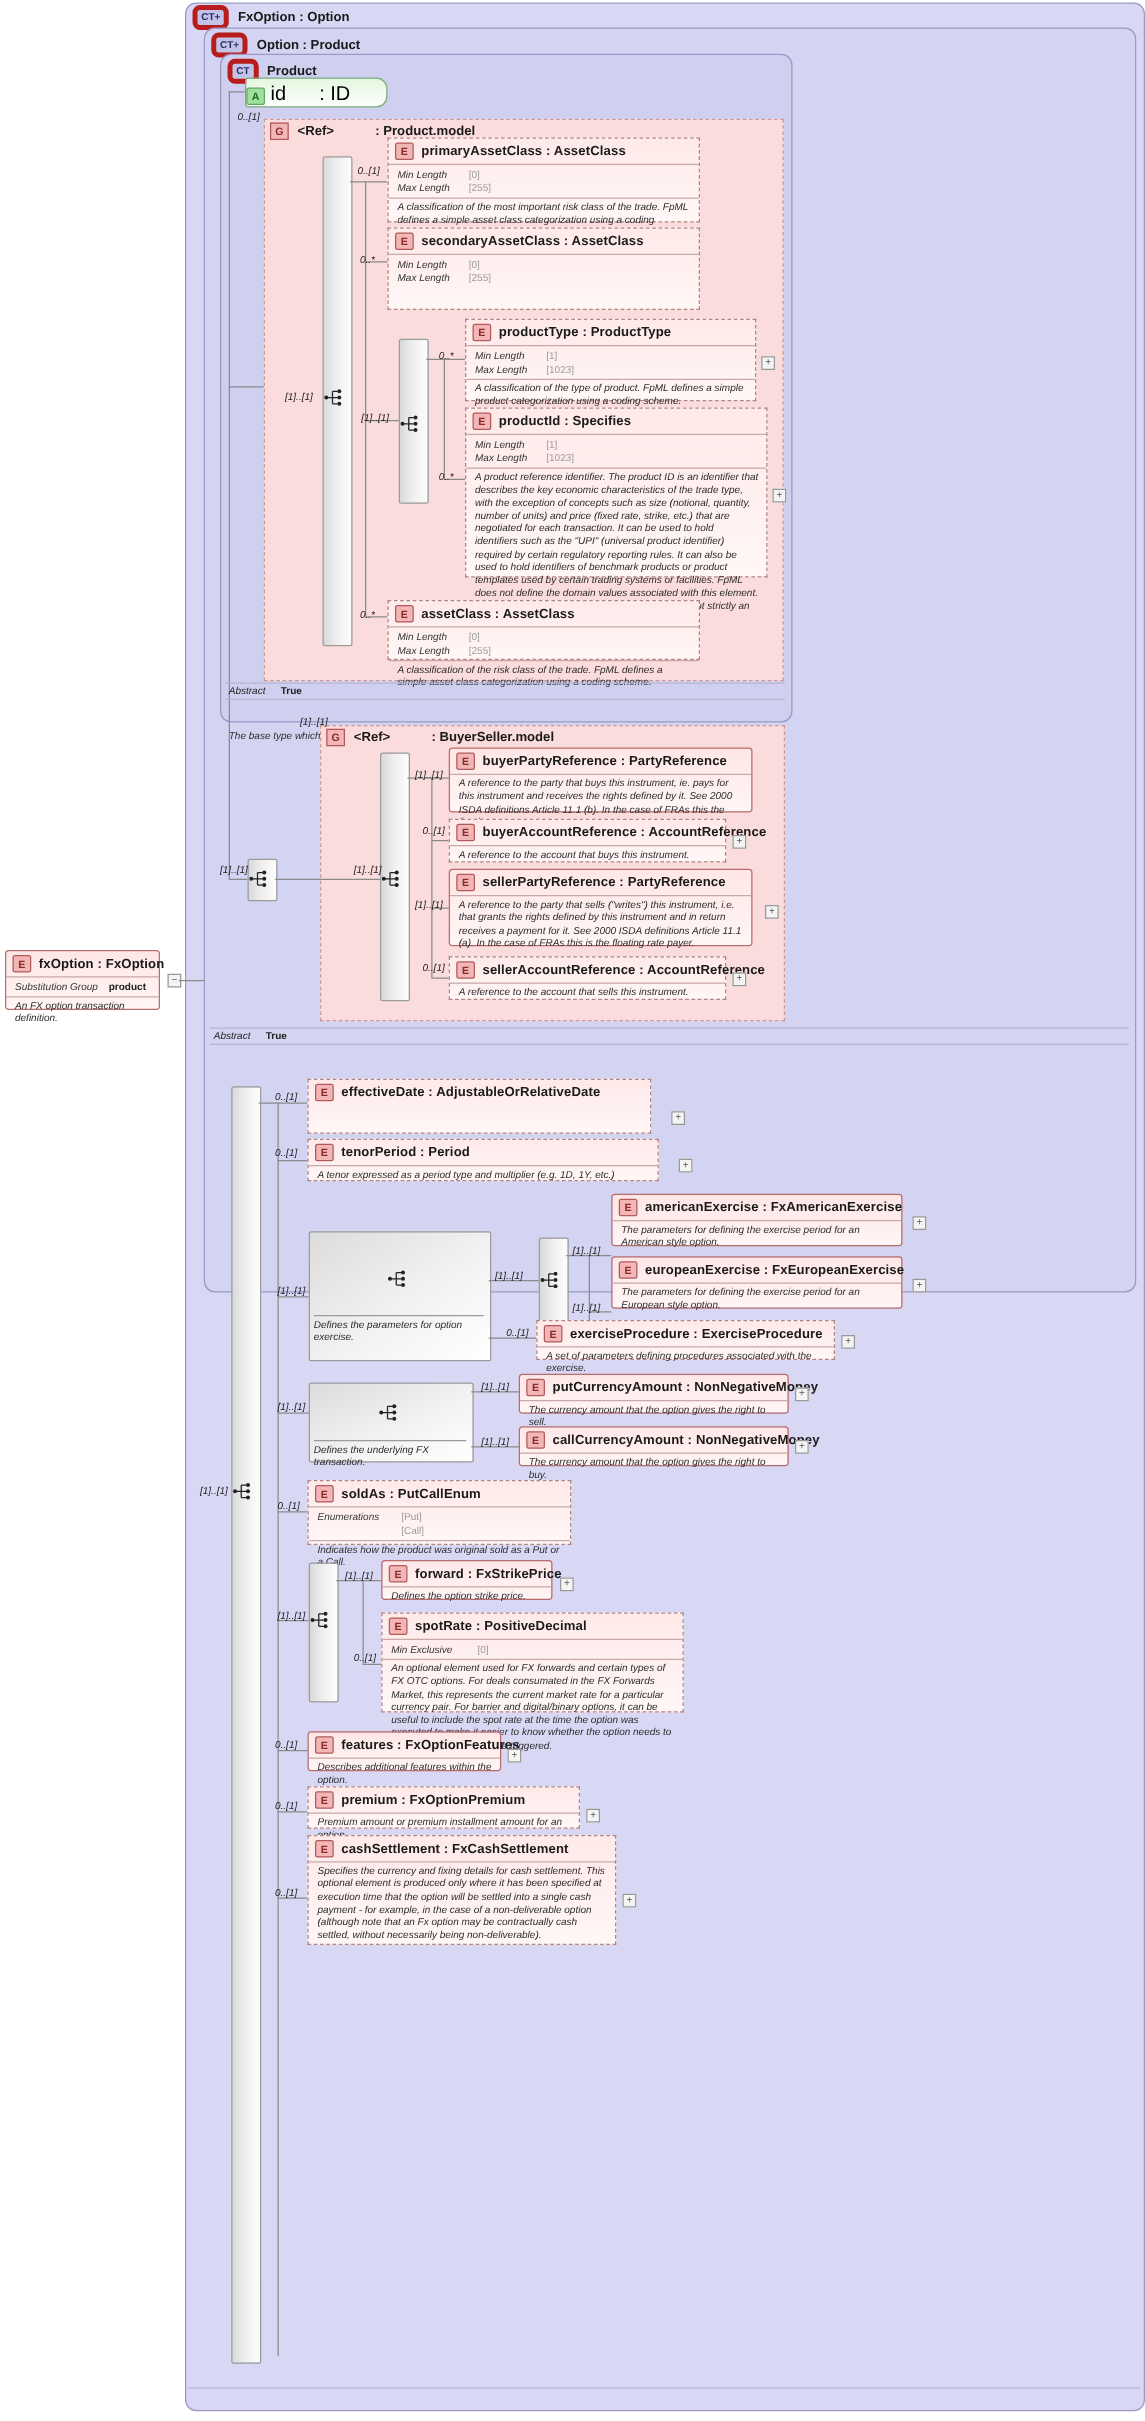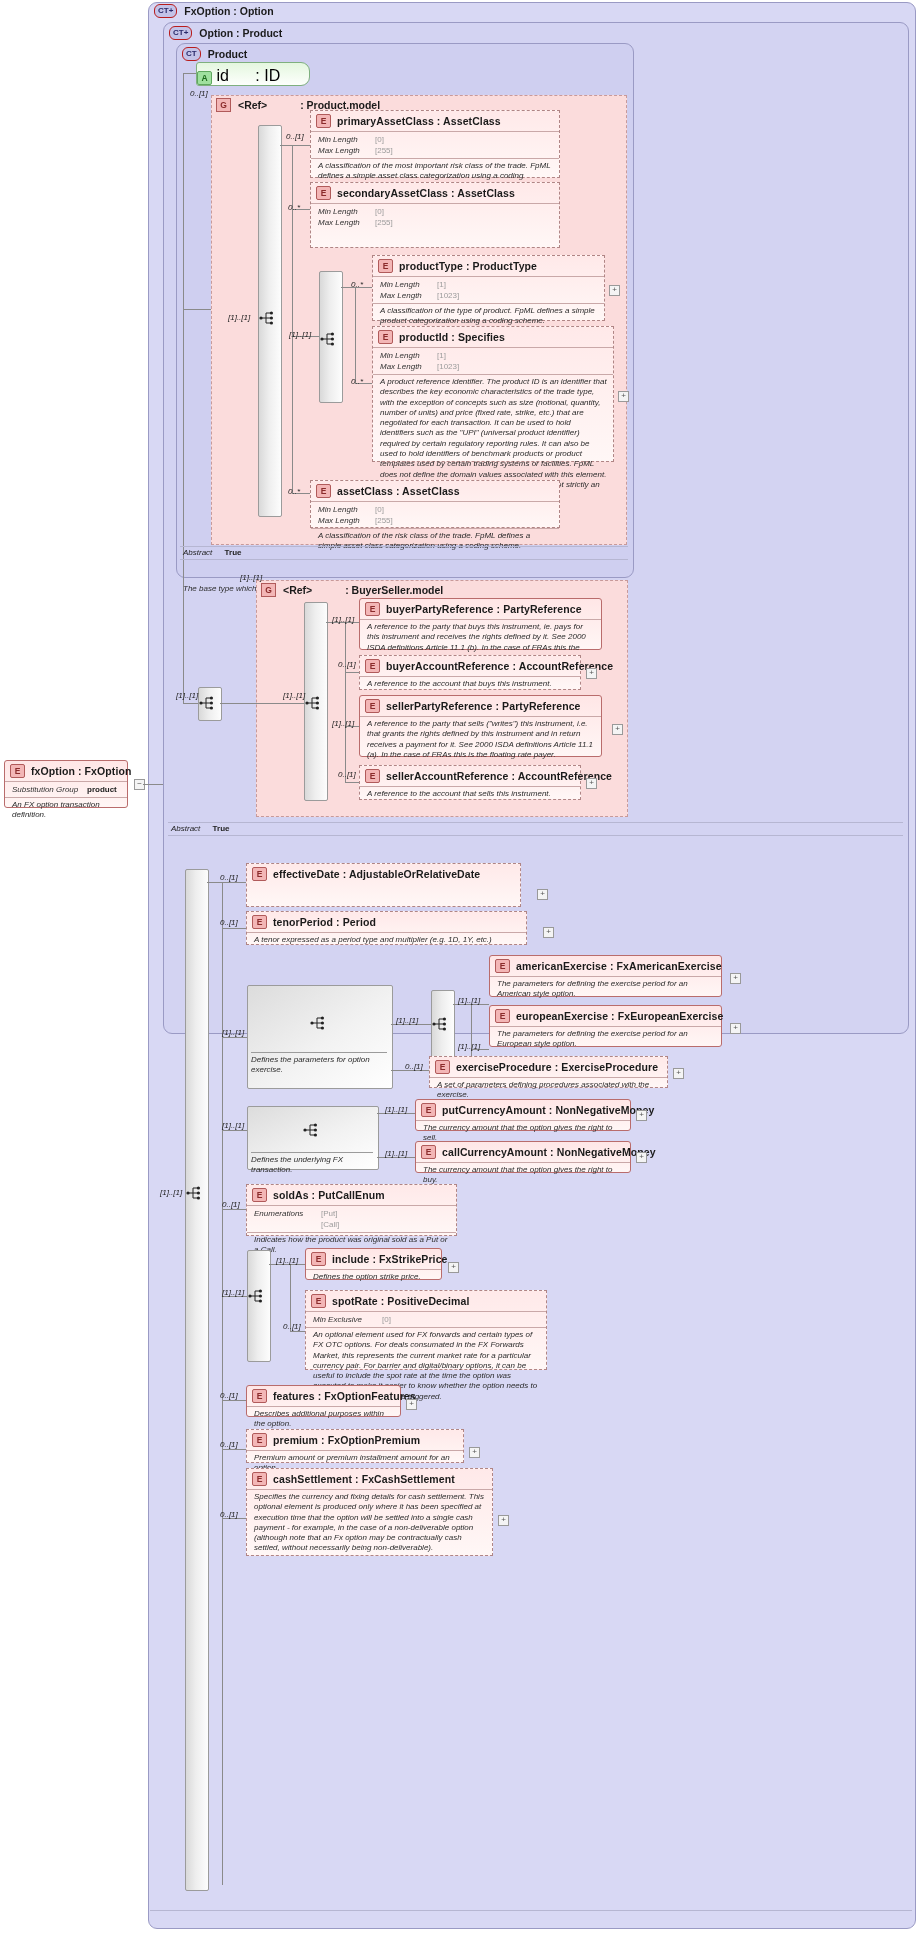--- a/index.html
+++ b/index.html
@@ -37,21 +37,21 @@
   .ebadge{display:inline-block;width:13px;height:12px;line-height:12px;text-align:center;
           font-size:8.5px;font-weight:bold;color:#8a2b2b;border:1px solid #b05a5a;
           background:#f3b6b6;border-radius:2px;flex:none;}
   .abadge{display:inline-block;width:13px;height:12px;line-height:12px;text-align:center;
           font-size:8.5px;font-weight:bold;color:#1d6b1d;border:1px solid #5fa75f;
           background:#9fe09f;border-radius:2px;flex:none;}
   .gbadge{display:inline-block;width:13px;height:12px;line-height:12px;text-align:center;
           font-size:8.5px;font-weight:bold;color:#8a2b2b;border:1px solid #b05a5a;
           background:#f3b6b6;flex:none;}
   .ctbadge{display:inline-block;height:12px;line-height:11px;padding:0 3px;text-align:center;
-          font-size:8px;font-weight:bold;color:#2a2a6a;border:1px solid #b91c1c;
+          font-size:8px;font-weight:bold;color:#2a2a6a;border:4px solid #b91c1c;
           background:#c3c3e8;border-radius:6px;flex:none;}
 
   .ctlabel{position:absolute;display:flex;align-items:center;gap:7px;font-size:10.5px;
            font-weight:bold;color:#1a1a1a;white-space:nowrap;}
 
   
   .attr{position:absolute;border:1px solid #7fb07f;border-radius:3px 9px 9px 3px;
         background:linear-gradient(to bottom,#e4f7df 0%,#fdfffc 100%);}
 
   
@@ -560,21 +560,21 @@
       <circle cx="12.4" cy="12" r="1.6" fill="#222"></circle>
     </svg>
   </div>
   <div class="vl" style="left:290px;top:1264px;height:67px;"></div>
 
   <div class="hl" style="left:269px;top:1264px;width:36px;"></div>
   <div class="card" style="left:276px;top:1256px;">[1]..[1]</div>
   <div class="node el" style="left:305px;top:1248px;width:137px;height:32px;">
     <div class="hdr">
       <span class="ebadge">E</span>
-      <span class="nm">include      : FxStrikePrice</span>
+      <span class="nm">forward      : FxStrikePrice</span>
     </div>
     <div class="desc">Defines the option strike price.</div>
   </div>
   <div class="pm" style="left:448px;top:1262px;">+</div>
 
   <div class="hl" style="left:290px;top:1331px;width:15px;"></div>
   <div class="card" style="left:283px;top:1322px;">0..[1]</div>
   <div class="node elopt" style="left:305px;top:1290px;width:242px;height:80px;">
     <div class="hdr">
       <span class="ebadge">E</span>
@@ -589,21 +589,21 @@
     <div class="desc">An optional element used for FX forwards and certain types of FX OTC options. For deals consumated in the FX Forwards Market, this represents the current market rate for a particular currency pair. For barrier and digital/binary options, it can be useful to include the spot rate at the time the option was executed to make it easier to know whether the option needs to move "up" or "down" to be triggered.</div>
   </div>
 
   <div class="hl" style="left:222px;top:1400px;width:24px;"></div>
   <div class="card" style="left:220px;top:1391px;">0..[1]</div>
   <div class="node el" style="left:246px;top:1385px;width:155px;height:32px;">
     <div class="hdr">
       <span class="ebadge">E</span>
       <span class="nm">features  : FxOptionFeatures</span>
     </div>
-    <div class="desc">Describes additional purposes within the option.</div>
+    <div class="desc">Describes additional features within the option.</div>
   </div>
   <div class="pm" style="left:406px;top:1399px;">+</div>
 
   <div class="hl" style="left:222px;top:1449px;width:24px;"></div>
   <div class="card" style="left:220px;top:1440px;">0..[1]</div>
   <div class="node elopt" style="left:246px;top:1429px;width:218px;height:34px;">
     <div class="hdr">
       <span class="ebadge">E</span>
       <span class="nm">premium : FxOptionPremium</span>
     </div>

